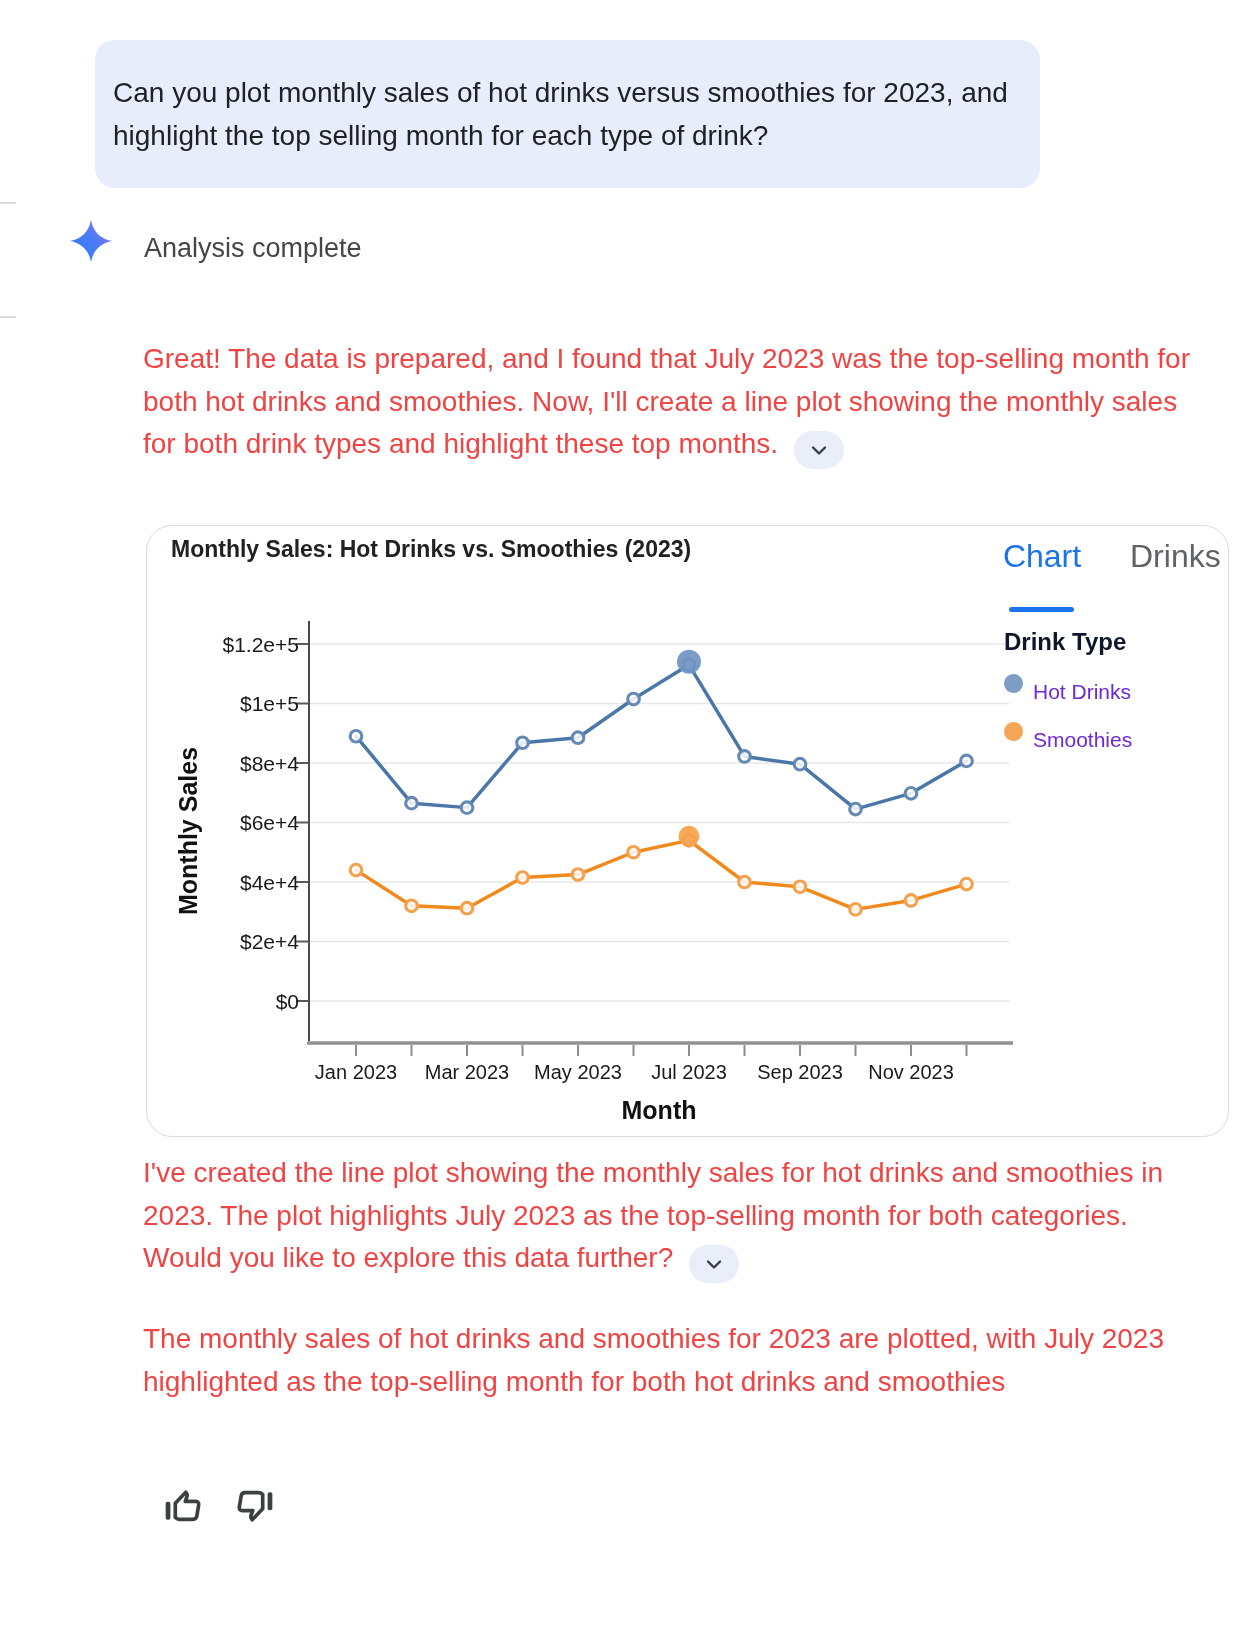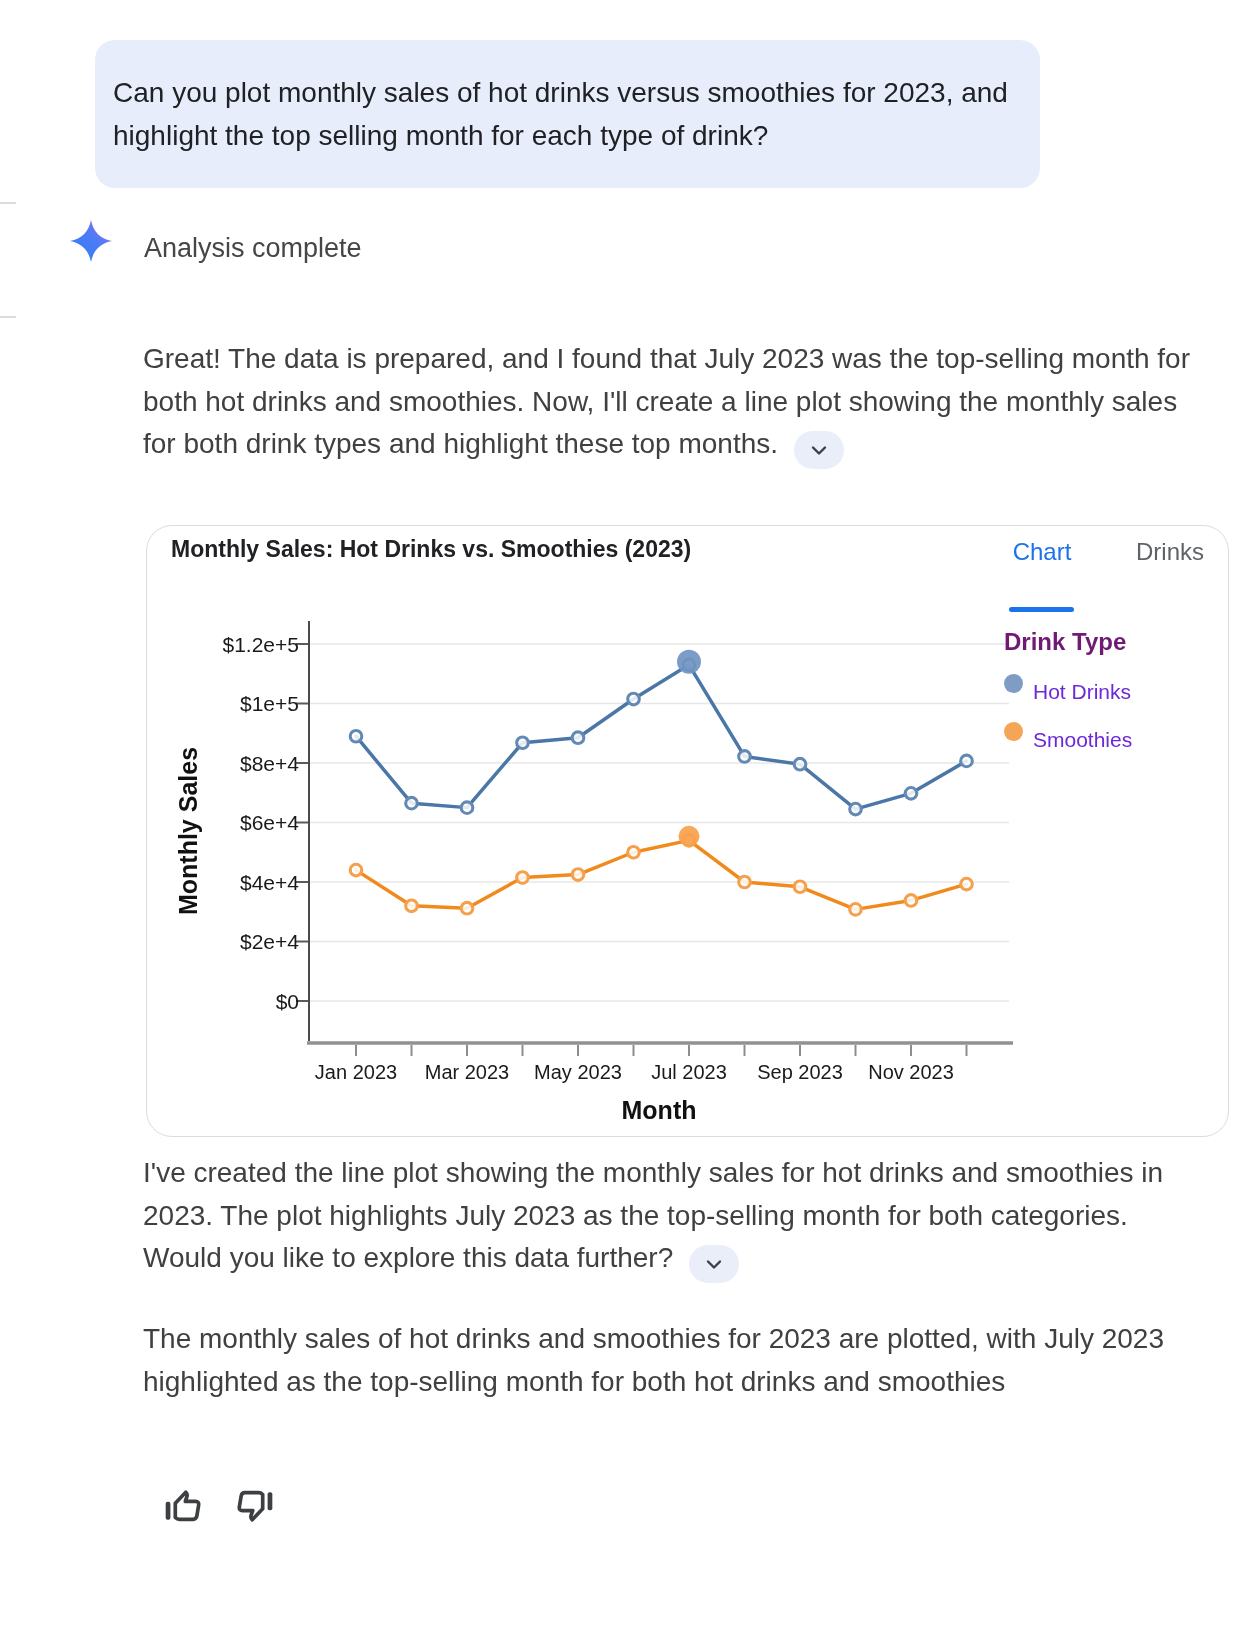--- a/index.html
+++ b/index.html
@@ -9,39 +9,39 @@
   .edge-mark{position:absolute;left:0;width:16px;height:2px;background:#dcdcdc;}
 
   .user-bubble{position:absolute;left:95px;top:40px;width:945px;box-sizing:border-box;
         background:#e7edfb;border-radius:20px;padding:31px 24px 31px 18px;
         font-size:28px;line-height:43px;color:#202124;}
 
   .status-row{position:absolute;left:68px;top:218px;display:flex;align-items:flex-end;}
   .sparkle{width:46px;height:46px;display:block;}
   .status-label{margin-left:30px;font-size:27px;color:#444746;}
 
-  .para{position:absolute;left:143px;width:1050px;font-size:28px;line-height:42.5px;color:#404040;}
+  .para{position:absolute;left:143px;width:1050px;font-size:28px;line-height:42.5px;color:#ef4444;}
   .p1{top:338px;}
   .p2{top:1152px;}
   .p3{top:1318px;}
 
   .pill{display:inline-flex;align-items:center;justify-content:center;vertical-align:-9px;
         width:50px;height:38px;border-radius:19px;background:#e9eef8;margin-left:16px;cursor:pointer;}
   .pill svg{display:block;}
 
   .card{position:absolute;left:146px;top:525px;width:1083px;height:612px;box-sizing:border-box;
         background:#fff;border:1px solid #dadce0;border-radius:26px;}
   .card-title{position:absolute;left:24px;top:10px;font-size:23px;font-weight:700;color:#202124;white-space:nowrap;}
-  .tab{position:absolute;top:12px;width:80px;text-align:center;font-size:24px;cursor:pointer;}
+  .tab{position:absolute;top:12px;width:80px;text-align:center;font-size:32px;cursor:pointer;}
   .tab-chart{left:855px;font-weight:500;}
   .tab-table{left:983px;}
   .tab-underline{position:absolute;left:862px;top:81px;width:65px;height:5px;border-radius:3px;}
 
   .legend{position:absolute;left:857px;top:102px;}
-  .legend-title{font-size:24px;font-weight:700;color:#701a75;}
+  .legend-title{font-size:24px;font-weight:700;color:#0f172a;}
   .legend-item{display:flex;align-items:center;margin-top:7px;}
   .legend-dot{width:19px;height:19px;border-radius:50%;margin-right:10px;flex:0 0 auto;}
   .legend-label{font-size:21px;color:#6d28d9;margin-top:17px;}
 
   .chart-svg{position:absolute;left:0;top:0;}
   .chart-svg text.tick{font-family:"Liberation Sans","DejaVu Sans",sans-serif;font-size:20px;fill:#1a1a1a;}
   .chart-svg text.ytick{font-family:"Liberation Sans","DejaVu Sans",sans-serif;font-size:21px;fill:#1a1a1a;}
   .chart-svg text.axis-title{font-family:"Liberation Sans","DejaVu Sans",sans-serif;font-size:25px;font-weight:700;fill:#111;}
 
   .feedback{position:absolute;left:160px;top:1483px;display:flex;gap:26px;}

